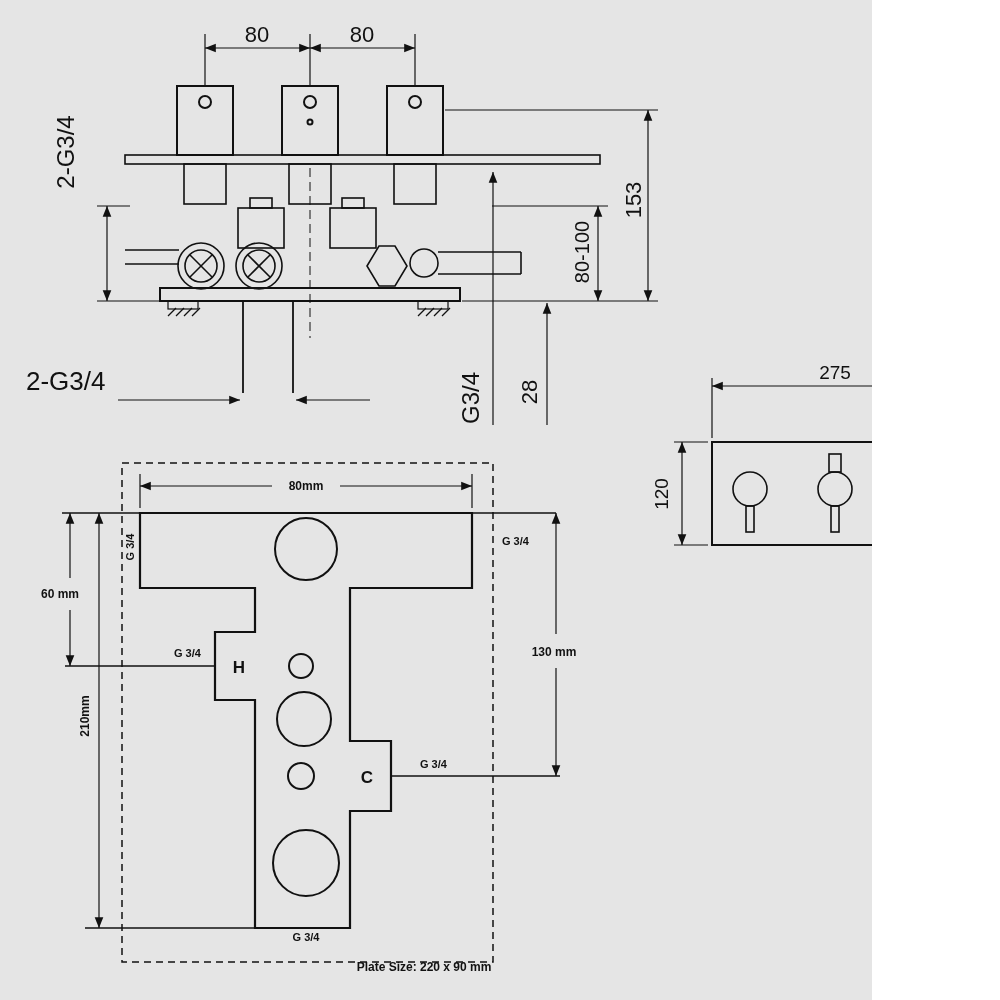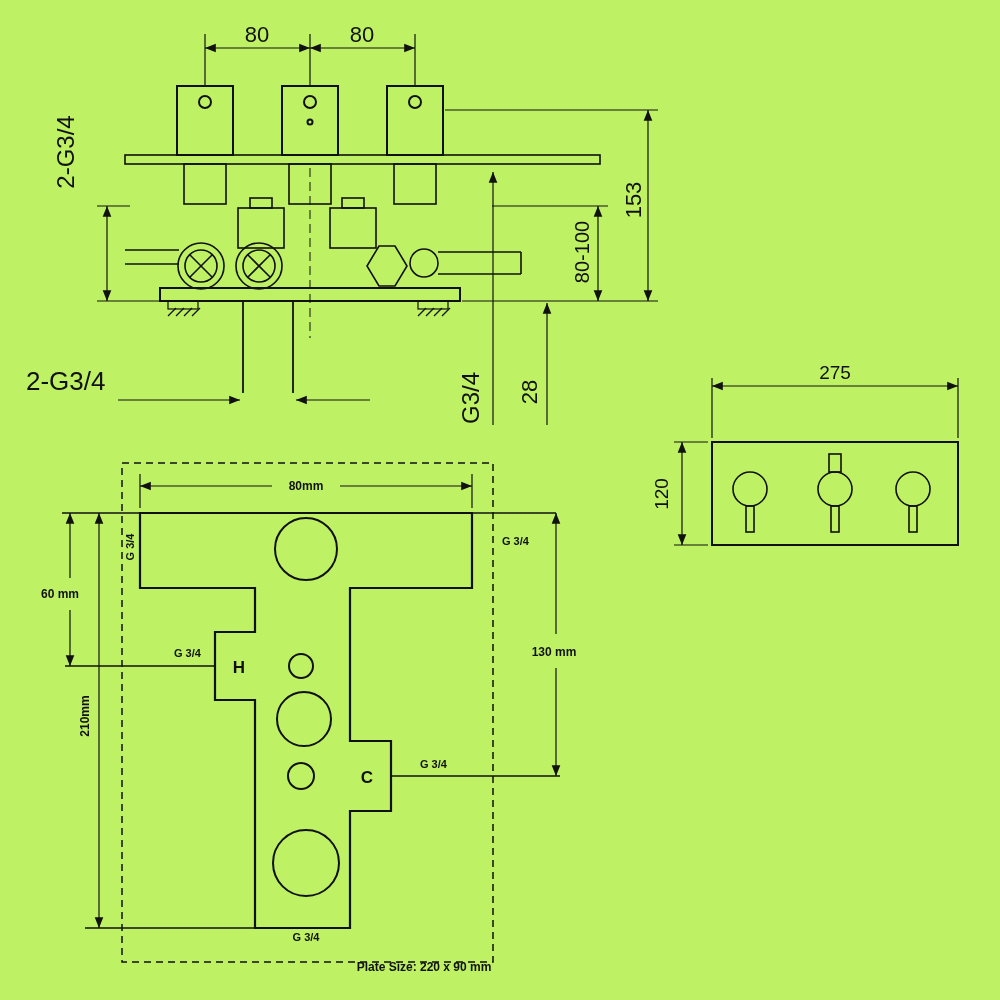--- a/index.html
+++ b/index.html
@@ -1,16 +1,16 @@
 <!DOCTYPE html>
 <html><head>
 <meta charset="utf-8">
 <style>
   html,body{margin:0;padding:0;background:#ffffff;}
-  .page{width:1000px;height:1000px;background:#bef264;position:relative;overflow:hidden;}
+  .page{width:872px;height:1000px;background:#e5e5e5;position:relative;overflow:hidden;}
   svg{display:block;}
   svg text{stroke:none;fill:#111;}
   .t19{font:19px "Liberation Sans", sans-serif;}
   .t20{font:20px "Liberation Sans", sans-serif;}
   .t22{font:22px "Liberation Sans", sans-serif;}
   .t24{font:24px "Liberation Sans", sans-serif;}
   .t26{font:26px "Liberation Sans", sans-serif;}
   .tb11{font:bold 11px "Liberation Sans", sans-serif;}
   .tb12{font:bold 12px "Liberation Sans", sans-serif;}
   .tb17{font:bold 17px "Liberation Sans", sans-serif;}

